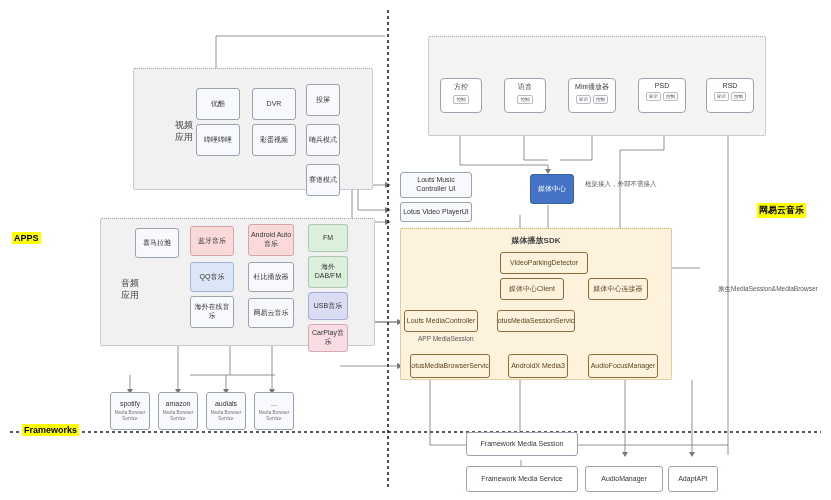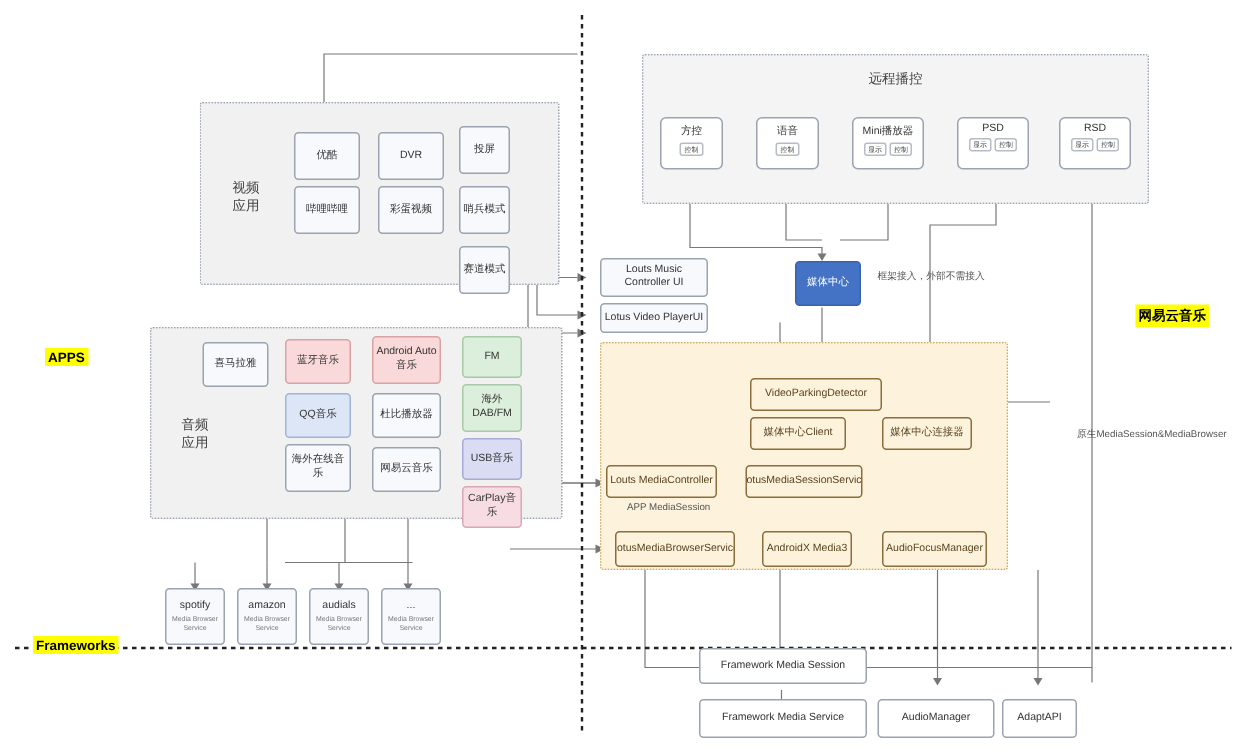--- a/index.html
+++ b/index.html
@@ -112,28 +112,28 @@
       <polygon points="689,452 695,452 692,457"></polygon>
       <polygon points="518,467 524,467 521,472"></polygon>
     </g>
   </svg>
 
   <svg width="831" height="500">
     <line x1="388" y1="10" x2="388" y2="490" stroke="#222" stroke-width="1.6" stroke-dasharray="3,3"></line>
     <line x1="10" y1="432" x2="821" y2="432" stroke="#222" stroke-width="1.6" stroke-dasharray="3,3"></line>
   </svg>
 
-  <div class="hl" style="left:30px;top:232px;">APPS</div>
+  <div class="hl" style="left:12px;top:232px;">APPS</div>
   <div class="hl" style="left:22px;top:424px;">Frameworks</div>
   <div class="hl" style="left:757px;top:203px;">网易云音乐</div>
   <div class="plain" style="left:718px;top:285px;">原生MediaSession&amp;MediaBrowser</div>
   <div class="plain" style="left:585px;top:180px;">框架接入，外部不需接入</div>
 
   <div class="grp" style="left:133px;top:68px;width:240px;height:122px;"></div>
-  <div class="grp-lbl" style="left:144px;top:120px;width:40px;">
+  <div class="grp-lbl" style="left:164px;top:120px;width:40px;">
     <div>视频</div>
     <div>应用</div>
   </div>
   <div class="box" style="left:196px;top:88px;width:44px;height:32px;">优酷</div>
   <div class="box" style="left:196px;top:124px;width:44px;height:32px;">哔哩哔哩</div>
   <div class="box" style="left:252px;top:88px;width:44px;height:32px;">DVR</div>
   <div class="box" style="left:252px;top:124px;width:44px;height:32px;">彩蛋视频</div>
   <div class="box" style="left:306px;top:84px;width:34px;height:32px;">投屏</div>
   <div class="box" style="left:306px;top:124px;width:34px;height:32px;">哨兵模式</div>
   <div class="box" style="left:306px;top:164px;width:34px;height:32px;">赛道模式</div>
@@ -169,21 +169,20 @@
   </div>
   <div class="box" style="left:254px;top:392px;width:40px;height:38px;flex-direction:column;justify-content:center;">
     <span>...</span>
     <span class="sub">Media Browser Service</span>
   </div>
 
   <div class="box" style="left:400px;top:172px;width:72px;height:26px;">Louts Music Controller UI</div>
   <div class="box" style="left:400px;top:202px;width:72px;height:20px;">Lotus Video PlayerUI</div>
 
   <div class="grp" style="left:428px;top:36px;width:338px;height:100px;background:#f4f4f4;"></div>
-  <div class="grp-lbl" style="left:428px;top:47px;width:338px;">远程播控</div>
 
   <div class="rc-box" style="left:440px;top:78px;width:42px;height:35px;">
     <span>方控</span>
     <span class="rc-tags">
       <span class="tag">控制</span>
     </span>
   </div>
   <div class="rc-box" style="left:504px;top:78px;width:42px;height:35px;">
     <span>语音</span>
     <span class="rc-tags">
@@ -208,20 +207,21 @@
     <span>RSD</span>
     <span class="rc-tags">
       <span class="tag">显示</span>
       <span class="tag">控制</span>
     </span>
   </div>
 
   <div class="box bluefill" style="left:530px;top:174px;width:44px;height:30px;">媒体中心</div>
 
   <div class="sdk" style="left:400px;top:228px;width:272px;height:152px;"></div>
+  <div class="grp-lbl" style="left:400px;top:236px;width:272px;font-weight:bold;font-size:8px;">媒体播放SDK</div>
 
   <div class="box sdkbox" style="left:500px;top:252px;width:88px;height:22px;">VideoParkingDetector</div>
   <div class="box sdkbox" style="left:500px;top:278px;width:64px;height:22px;">媒体中心Client</div>
   <div class="box sdkbox" style="left:588px;top:278px;width:60px;height:22px;">媒体中心连接器</div>
   <div class="box sdkbox" style="left:404px;top:310px;width:74px;height:22px;">Louts MediaController</div>
   <div class="box sdkbox" style="left:497px;top:310px;width:78px;height:22px;">LotusMediaSessionService</div>
   <div class="plain" style="left:418px;top:335px;">APP MediaSession</div>
   <div class="box sdkbox" style="left:410px;top:354px;width:80px;height:24px;">LotusMediaBrowserService</div>
   <div class="box sdkbox" style="left:508px;top:354px;width:60px;height:24px;">AndroidX Media3</div>
   <div class="box sdkbox" style="left:588px;top:354px;width:70px;height:24px;">AudioFocusManager</div>

